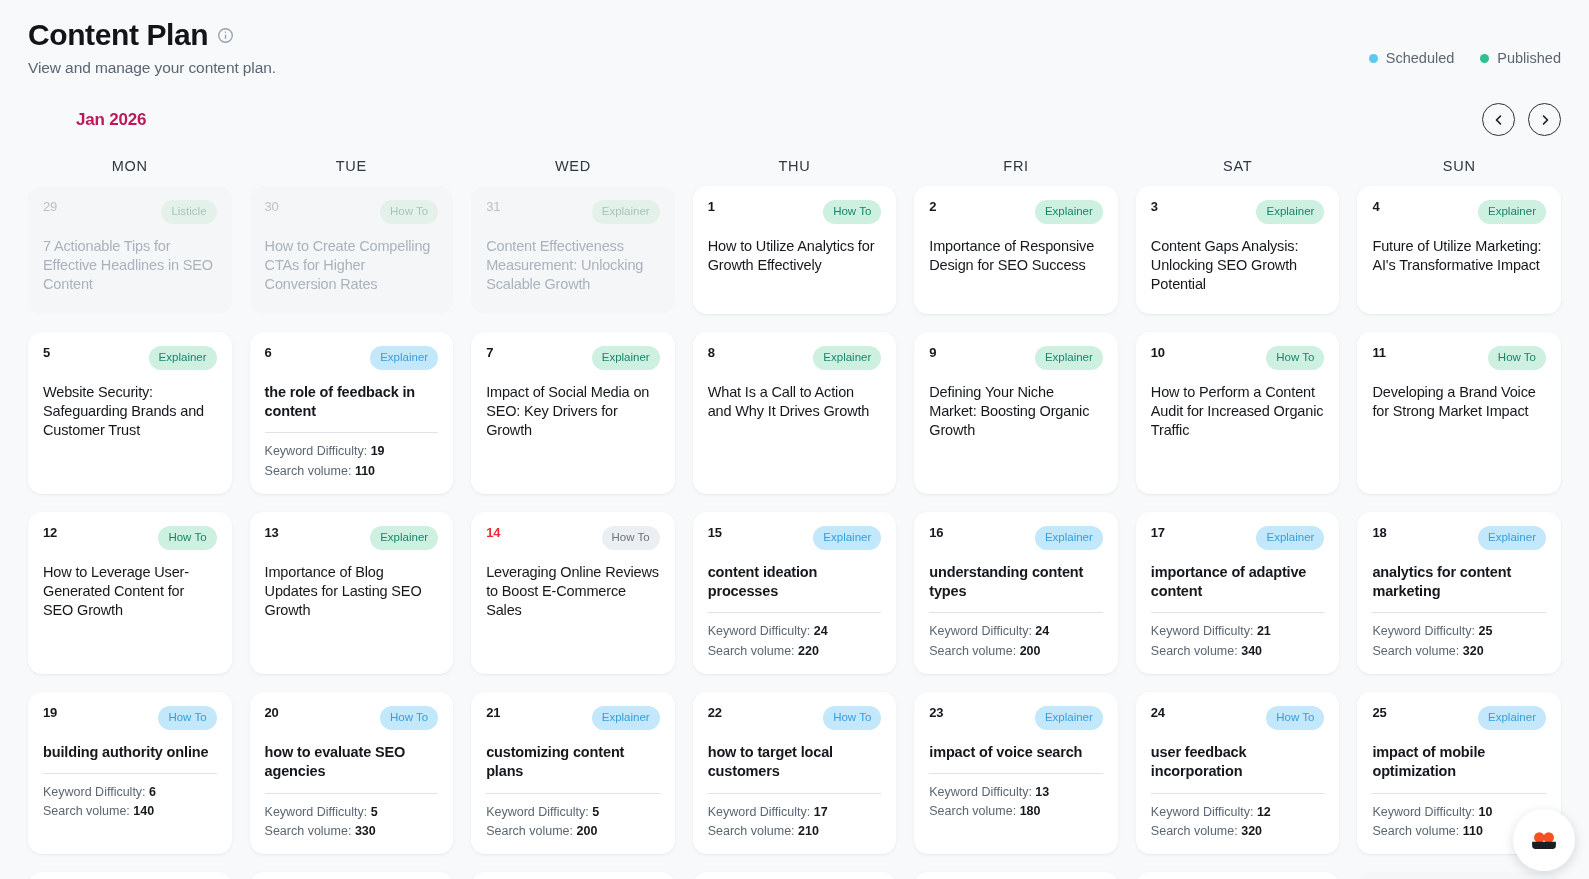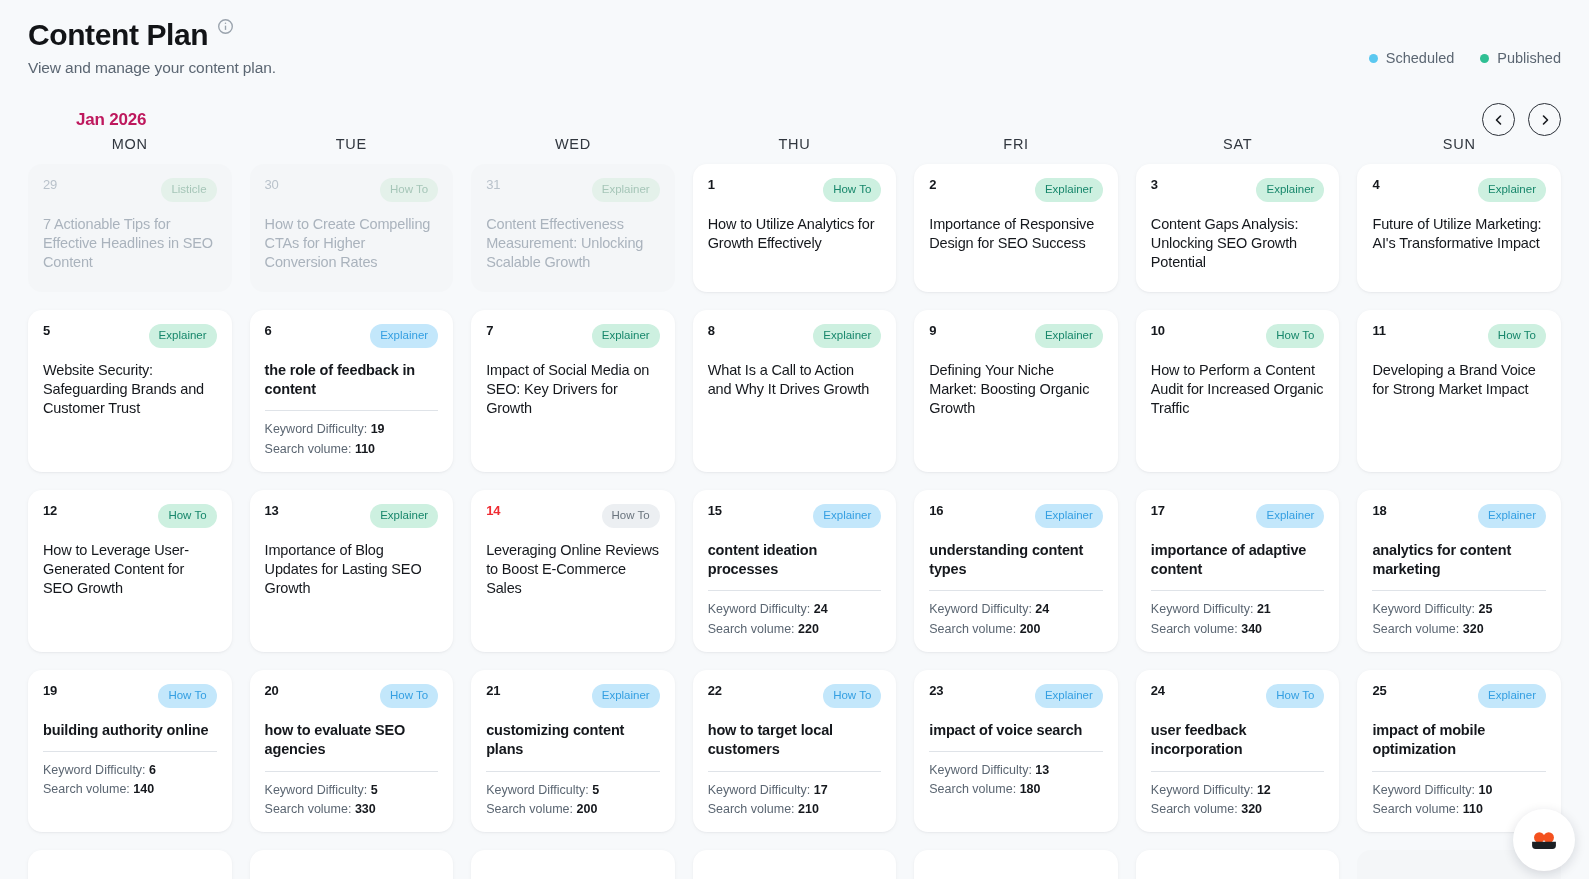--- a/index.html
+++ b/index.html
@@ -7,21 +7,21 @@
   html, body {
     width: 1589px; height: 879px;
     background: #f7f9fb;
     font-family: "Liberation Sans", sans-serif;
     overflow: hidden;
   }
   .page { position: relative; width: 1589px; height: 879px; padding: 0 28px; }
 
   
   .header-row { display: flex; align-items: flex-start; justify-content: space-between; padding-top: 18px; }
-  .title-line { display: flex; gap: 9px; }
+  .title-line { display: flex; align-items: center; gap: 9px; }
   .page-title { font-size: 30px; font-weight: 700; color: #121417; letter-spacing: -0.4px; }
   .info-icon { width: 17px; height: 17px; display: block; color: #9aa3ad; }
   .subtitle { font-size: 15.5px; color: #5b6672; margin-top: 7px; letter-spacing: -0.1px; }
 
   .legend { display: flex; align-items: flex-end; gap: 26px; padding-top: 32px; }
   .legend-item { display: flex; align-items: center; gap: 8px; }
   .legend-dot { width: 9px; height: 9px; border-radius: 50%; display: block; }
   .legend-label { font-size: 14.5px; color: #5b6672; }
 
   
@@ -30,21 +30,21 @@
   .nav-group { display: flex; gap: 13px; }
   .nav-btn {
     width: 33px; height: 33px; border-radius: 50%;
     border: 1px solid #2b3038; background: transparent;
     display: flex; align-items: center; justify-content: center;
     cursor: pointer; padding: 0; color: #15181d;
   }
   .nav-btn svg { width: 12px; height: 12px; display: block; }
 
   
-  .weekdays { display: grid; grid-template-columns: repeat(7, 1fr); gap: 18px; }
+  .weekdays { display: grid; grid-template-columns: repeat(7, 1fr); gap: 18px; margin-top: 22px; }
   .weekday { text-align: center; font-size: 14.5px; color: #31373f; letter-spacing: 0.7px; }
 
   
   .grid { display: grid; grid-template-columns: repeat(7, 1fr); gap: 18px; margin-top: 12px; }
   .cell {
     background: #ffffff;
     border-radius: 14px;
     min-height: 128px;
     padding: 14px 15px 13px 15px;
     box-shadow: 0 1px 2px rgba(17,24,39,0.045), 0 1px 5px rgba(17,24,39,0.035);

